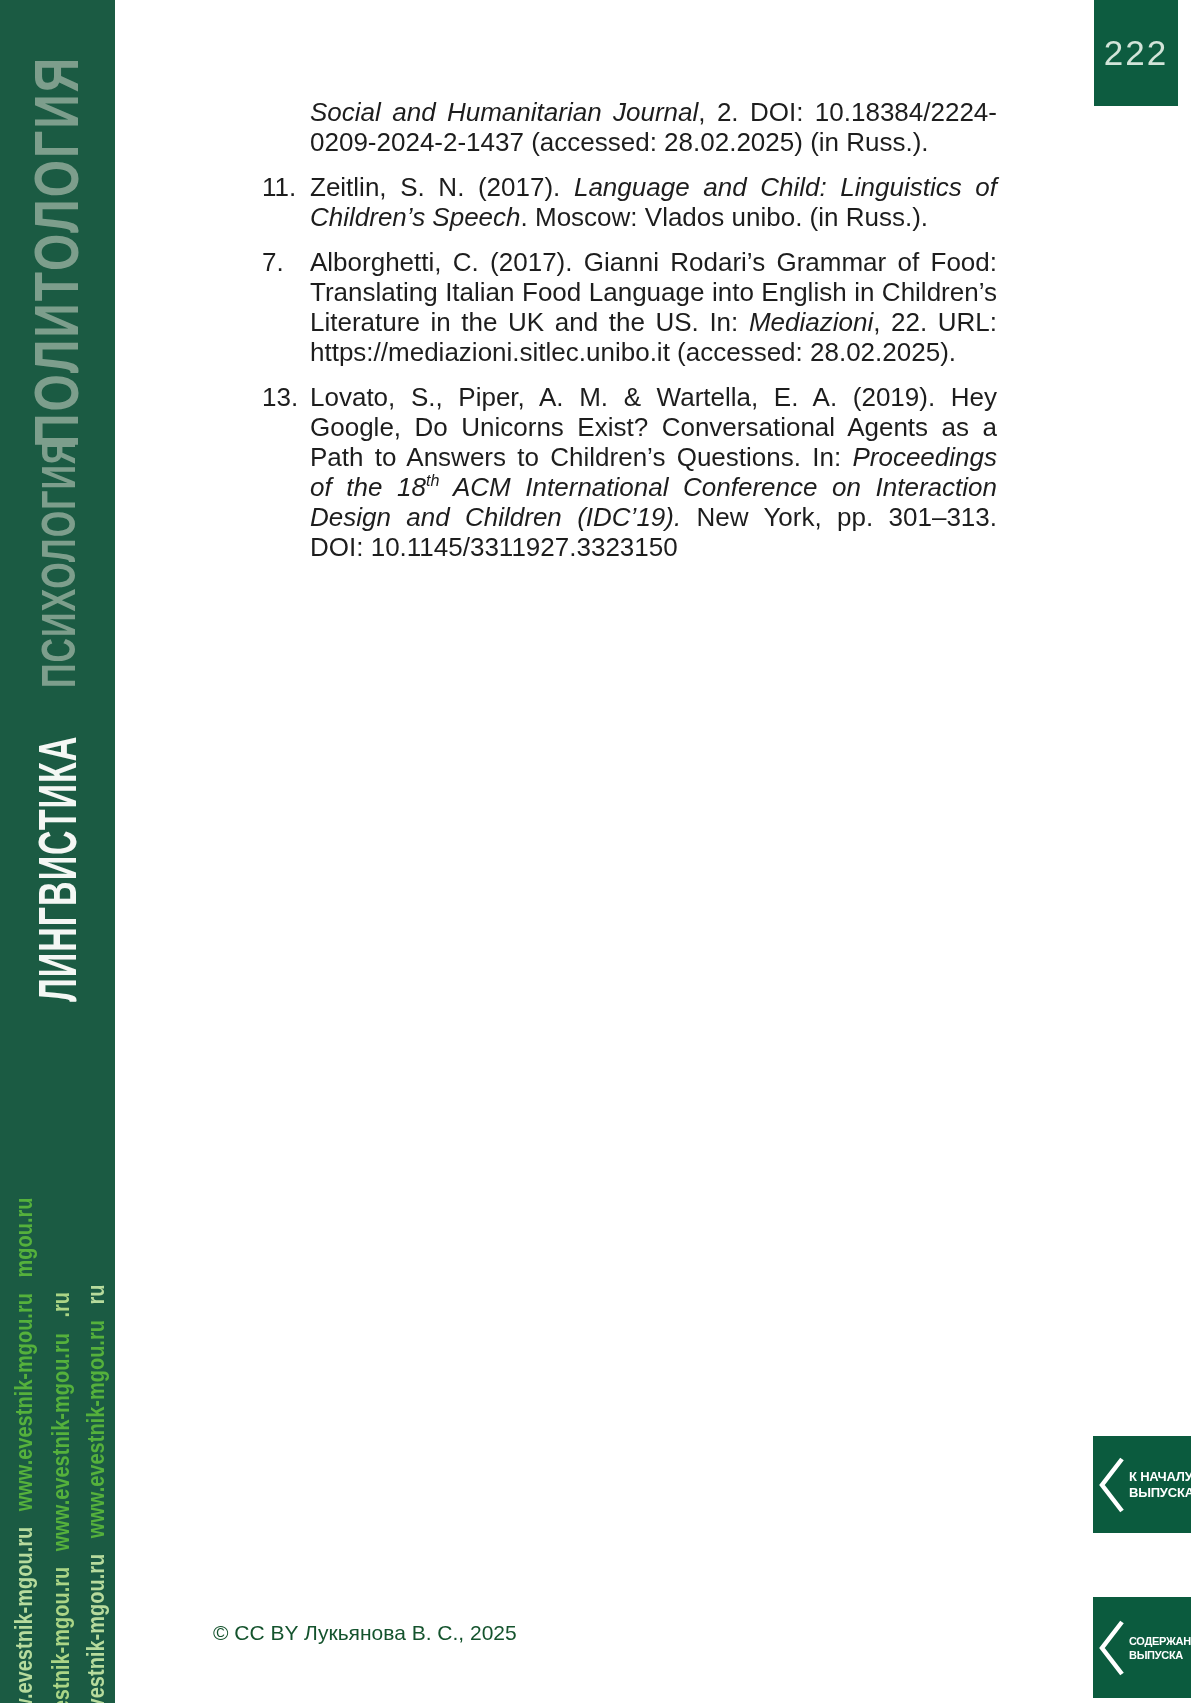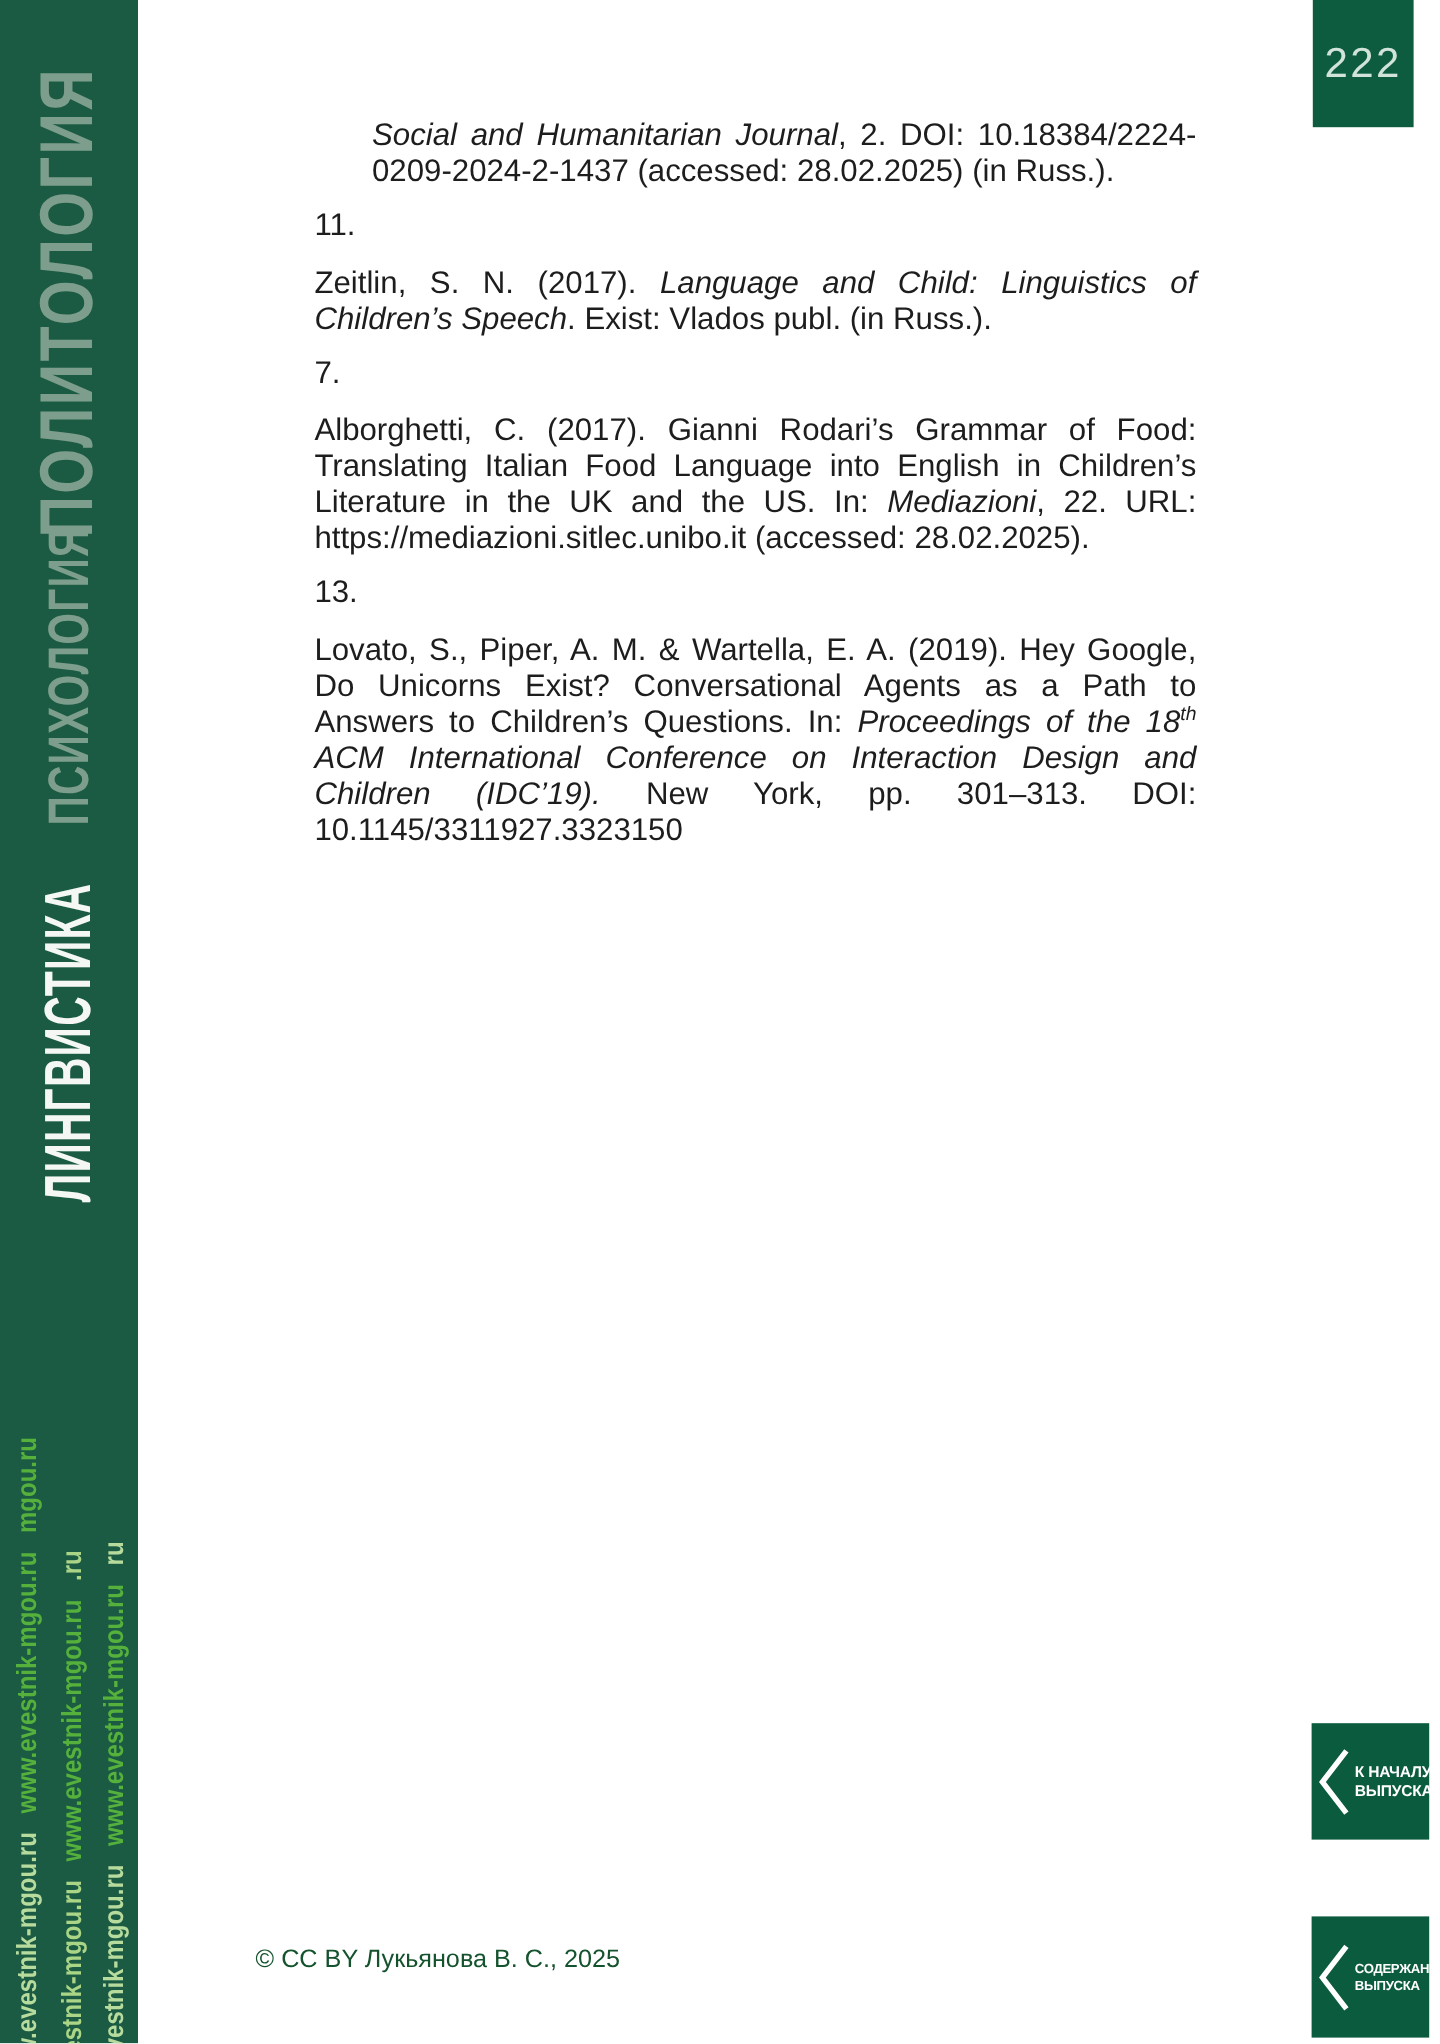--- a/index.html
+++ b/index.html
@@ -47,21 +47,21 @@
     display:flex; align-items:center; justify-content:center;
     font-size:35px; letter-spacing:2px;
   }
 
   
   .content {
     position:absolute; left:262px; top:97px; width:735px;
     color:#1D1D1D; font-size:26px; line-height:30px;
   }
   .ref-cont { margin-left:48px; text-align:justify; margin-bottom:15px; }
-  .ref-item { display:flex; margin-bottom:15px;flex-direction:column; }
+  .ref-item { display:flex; margin-bottom:15px; }
   .ref-num  { flex:0 0 48px; width:48px; }
   .ref-body { flex:1; text-align:justify; }
   .it { font-style:italic; }
   sup { font-size:0.62em; line-height:0; }
 
   
   .footer {
     position:absolute; left:213px; top:1620px;
     color:#14532d; font-size:21px; line-height:26px;
   }
@@ -96,21 +96,21 @@
     <div class="url-col c3"><span style="color: rgb(183, 219, 157);">www.evestnik-mgou.ru</span><span style="color: rgb(85, 177, 60);"> www.evestnik-mgou.ru</span><span style="color: rgb(183, 219, 157);"> ru</span></div>
   </aside>
 
   <div class="page-badge">222</div>
 
   <main class="content">
     <div class="ref-cont"><span class="it">Social and Humanitarian Journal</span><span>, 2. DOI: 10.18384/2224-0209-2024-2-1437 (accessed: 28.02.2025) (in Russ.).</span></div>
     <div class="ref-list">
         <div class="ref-item">
           <span class="ref-num">11.</span>
-          <div class="ref-body"><span>Zeitlin, S. N. (2017). </span><span class="it">Language and Child: Linguistics of Children’s Speech</span><span>. Exist: Vlados publ. (in Russ.).</span></div>
+          <div class="ref-body"><span>Zeitlin, S. N. (2017). </span><span class="it">Language and Child: Linguistics of Children’s Speech</span><span>. Moscow: Vlados unibo. (in Russ.).</span></div>
         </div>
         <div class="ref-item">
           <span class="ref-num">7.</span>
           <div class="ref-body"><span>Alborghetti, C. (2017). Gianni Rodari’s Grammar of Food: Translating Italian Food Language into English in Children’s Literature in the UK and the US. In: </span><span class="it">Mediazioni</span><span>, 22. URL: https://mediazioni.sitlec.unibo.it (accessed: 28.02.2025).</span></div>
         </div>
         <div class="ref-item">
           <span class="ref-num">13.</span>
           <div class="ref-body"><span>Lovato, S., Piper, A. M. &amp; Wartella, E. A. (2019). Hey Google, Do Unicorns Exist? Conversational Agents as a Path to Answers to Children’s Questions. In: </span><span class="it">Proceedings of the 18</span><sup class="it">th</sup><span class="it"> ACM International Conference on Interaction Design and Children (IDC’19).</span><span> New York, pp. 301–313. DOI: 10.1145/3311927.3323150</span></div>
         </div>
       </div>

